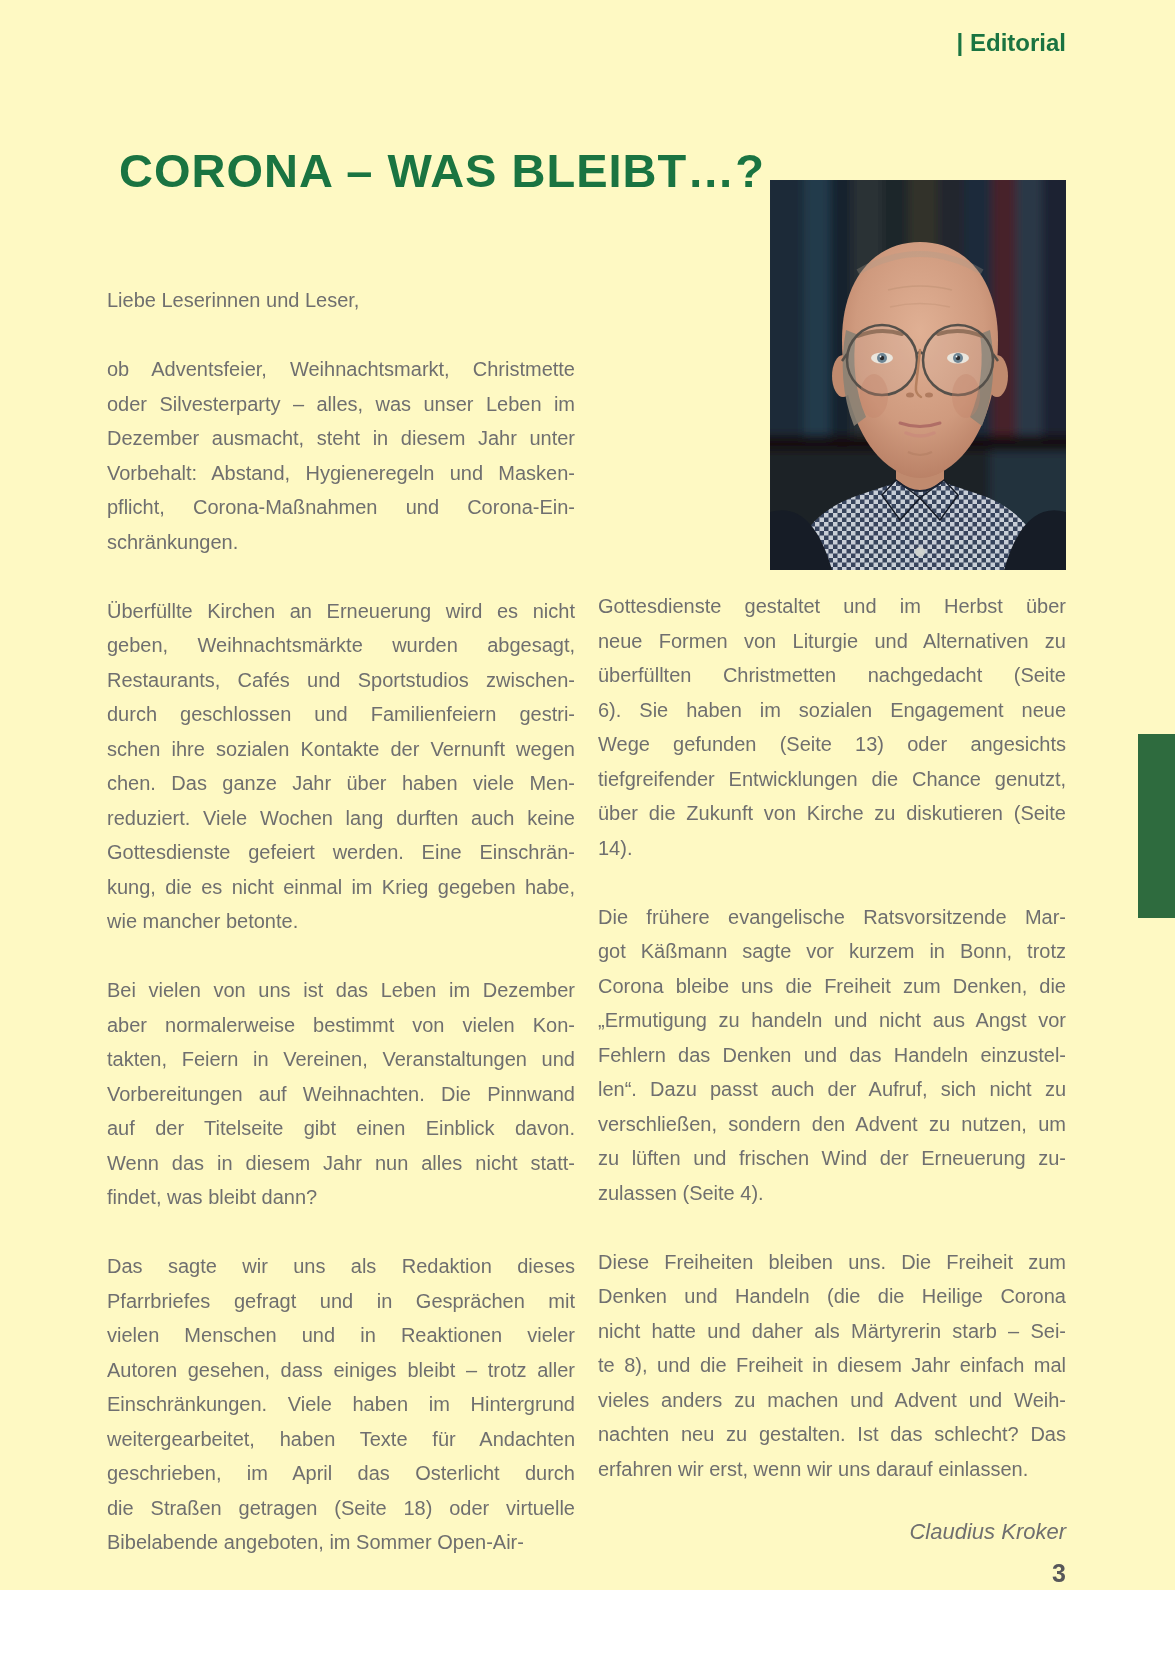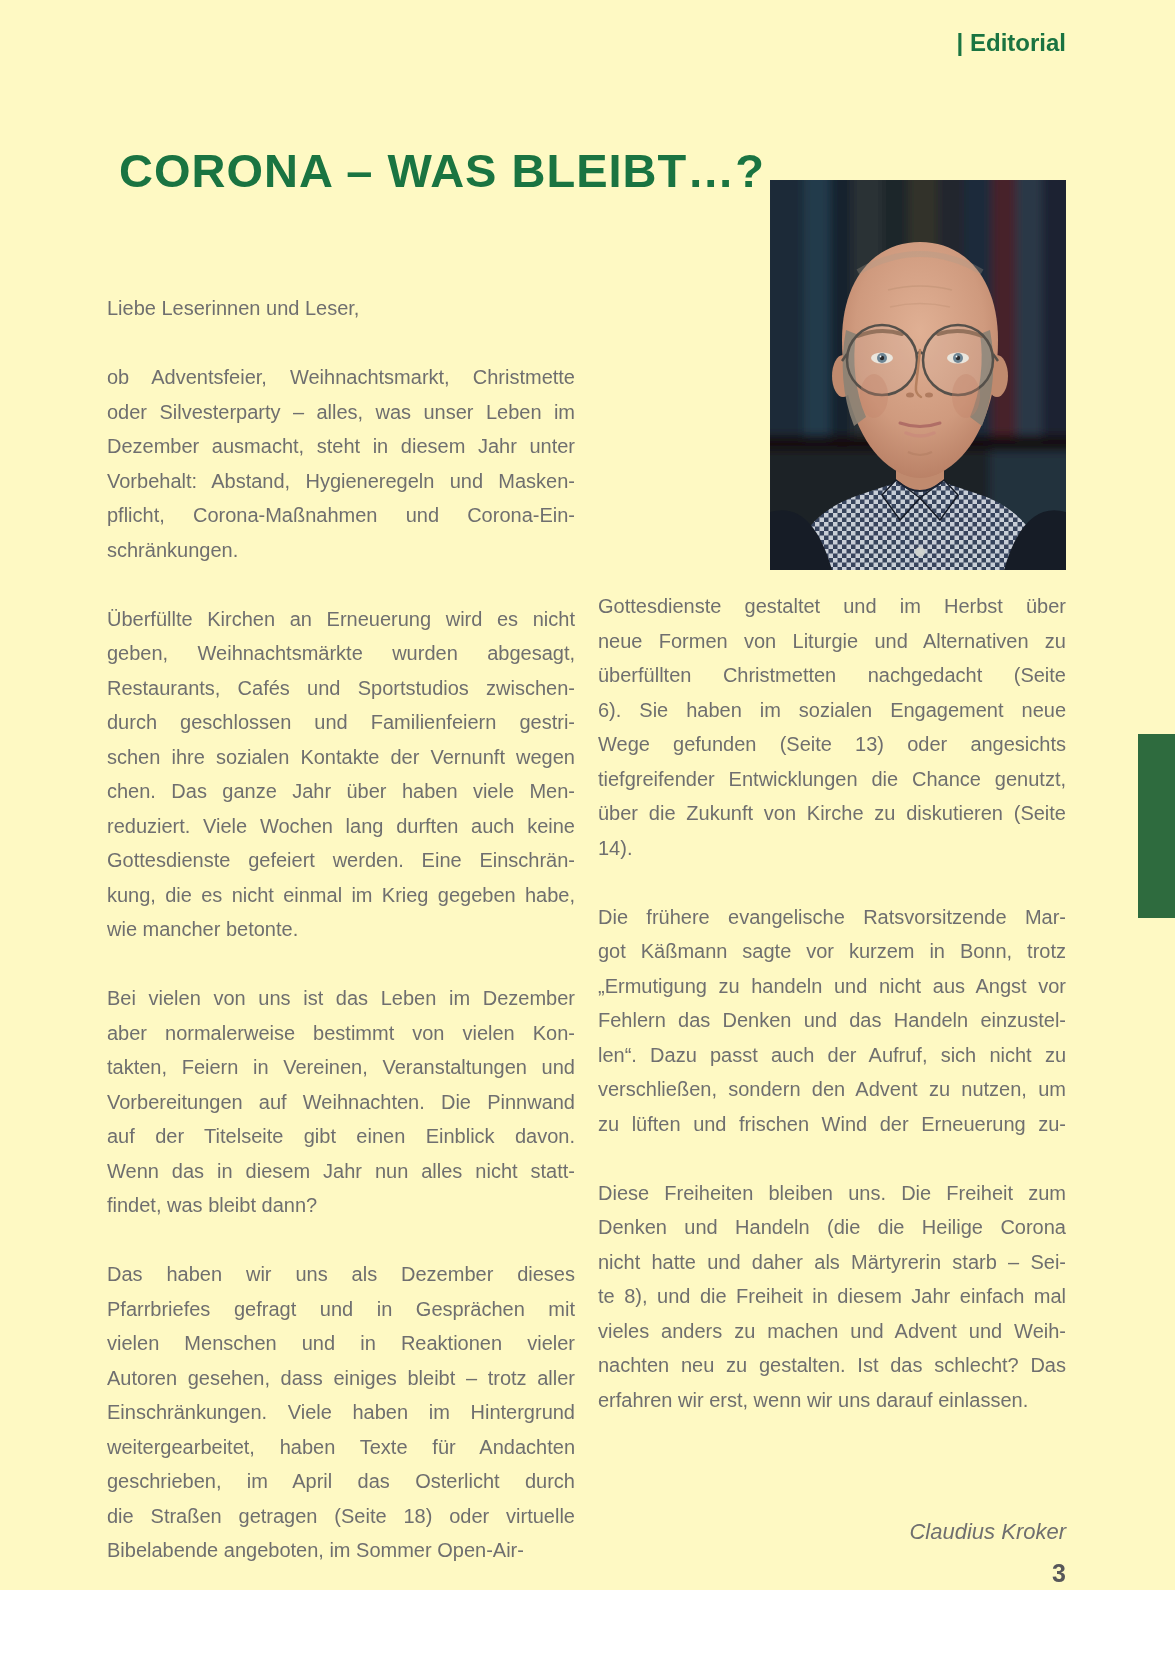--- a/index.html
+++ b/index.html
@@ -17,21 +17,21 @@
     color:#1a7441; white-space:nowrap;
   }
   .photo {
     position:absolute; left:770px; top:180px; width:296px; height:390px;
   }
   .photo svg { display:block; width:296px; height:390px; }
   .col {
     position:absolute; width:468px;
     font-size:20px; color:#6f6f6f;
   }
-  .col1 { left:107px; top:291px; }
+  .col1 { left:107px; top:283px; }
   .col2 { left:598px; top:589px; }
   .line {
     height:34.5px; line-height:34.5px;
     text-align:justify; text-align-last:justify;
     white-space:normal; overflow:visible;
   }
   .line.last { text-align-last:left; }
   .para + .para { margin-top:34.5px; }
   .signature {
     position:absolute; left:598px; top:1519px; width:468px;
@@ -184,21 +184,21 @@
       <div class="para">
         <div class="line">Bei vielen von uns ist das Leben im Dezember</div>
         <div class="line">aber normalerweise bestimmt von vielen Kon-</div>
         <div class="line">takten, Feiern in Vereinen, Veranstaltungen und</div>
         <div class="line">Vorbereitungen auf Weihnachten. Die Pinnwand</div>
         <div class="line">auf der Titelseite gibt einen Einblick davon.</div>
         <div class="line">Wenn das in diesem Jahr nun alles nicht statt-</div>
         <div class="line last">findet, was bleibt dann?</div>
       </div>
       <div class="para">
-        <div class="line">Das haben wir uns als Dezember dieses</div>
+        <div class="line">Das sagte wir uns als Redaktion dieses</div>
         <div class="line">Pfarrbriefes gefragt und in Gesprächen mit</div>
         <div class="line">vielen Menschen und in Reaktionen vieler</div>
         <div class="line">Autoren gesehen, dass einiges bleibt – trotz aller</div>
         <div class="line">Einschränkungen. Viele haben im Hintergrund</div>
         <div class="line">weitergearbeitet, haben Texte für Andachten</div>
         <div class="line">geschrieben, im April das Osterlicht durch</div>
         <div class="line">die Straßen getragen (Seite 18) oder virtuelle</div>
         <div class="line last">Bibelabende angeboten, im Sommer Open-Air-</div>
       </div>
     </div>
@@ -209,25 +209,27 @@
         <div class="line">überfüllten Christmetten nachgedacht (Seite</div>
         <div class="line">6). Sie haben im sozialen Engagement neue</div>
         <div class="line">Wege gefunden (Seite 13) oder angesichts</div>
         <div class="line">tiefgreifender Entwicklungen die Chance genutzt,</div>
         <div class="line">über die Zukunft von Kirche zu diskutieren (Seite</div>
         <div class="line last">14).</div>
       </div>
       <div class="para">
         <div class="line">Die frühere evangelische Ratsvorsitzende Mar-</div>
         <div class="line">got Käßmann sagte vor kurzem in Bonn, trotz</div>
+        <div class="line">Corona bleibe uns die Freiheit zum Denken, die</div>
         <div class="line">„Ermutigung zu handeln und nicht aus Angst vor</div>
         <div class="line">Fehlern das Denken und das Handeln einzustel-</div>
         <div class="line">len“. Dazu passt auch der Aufruf, sich nicht zu</div>
         <div class="line">verschließen, sondern den Advent zu nutzen, um</div>
         <div class="line">zu lüften und frischen Wind der Erneuerung zu-</div>
+        <div class="line last">zulassen (Seite 4).</div>
       </div>
       <div class="para">
         <div class="line">Diese Freiheiten bleiben uns. Die Freiheit zum</div>
         <div class="line">Denken und Handeln (die die Heilige Corona</div>
         <div class="line">nicht hatte und daher als Märtyrerin starb – Sei-</div>
         <div class="line">te 8), und die Freiheit in diesem Jahr einfach mal</div>
         <div class="line">vieles anders zu machen und Advent und Weih-</div>
         <div class="line">nachten neu zu gestalten. Ist das schlecht? Das</div>
         <div class="line last">erfahren wir erst, wenn wir uns darauf einlassen.</div>
       </div>

